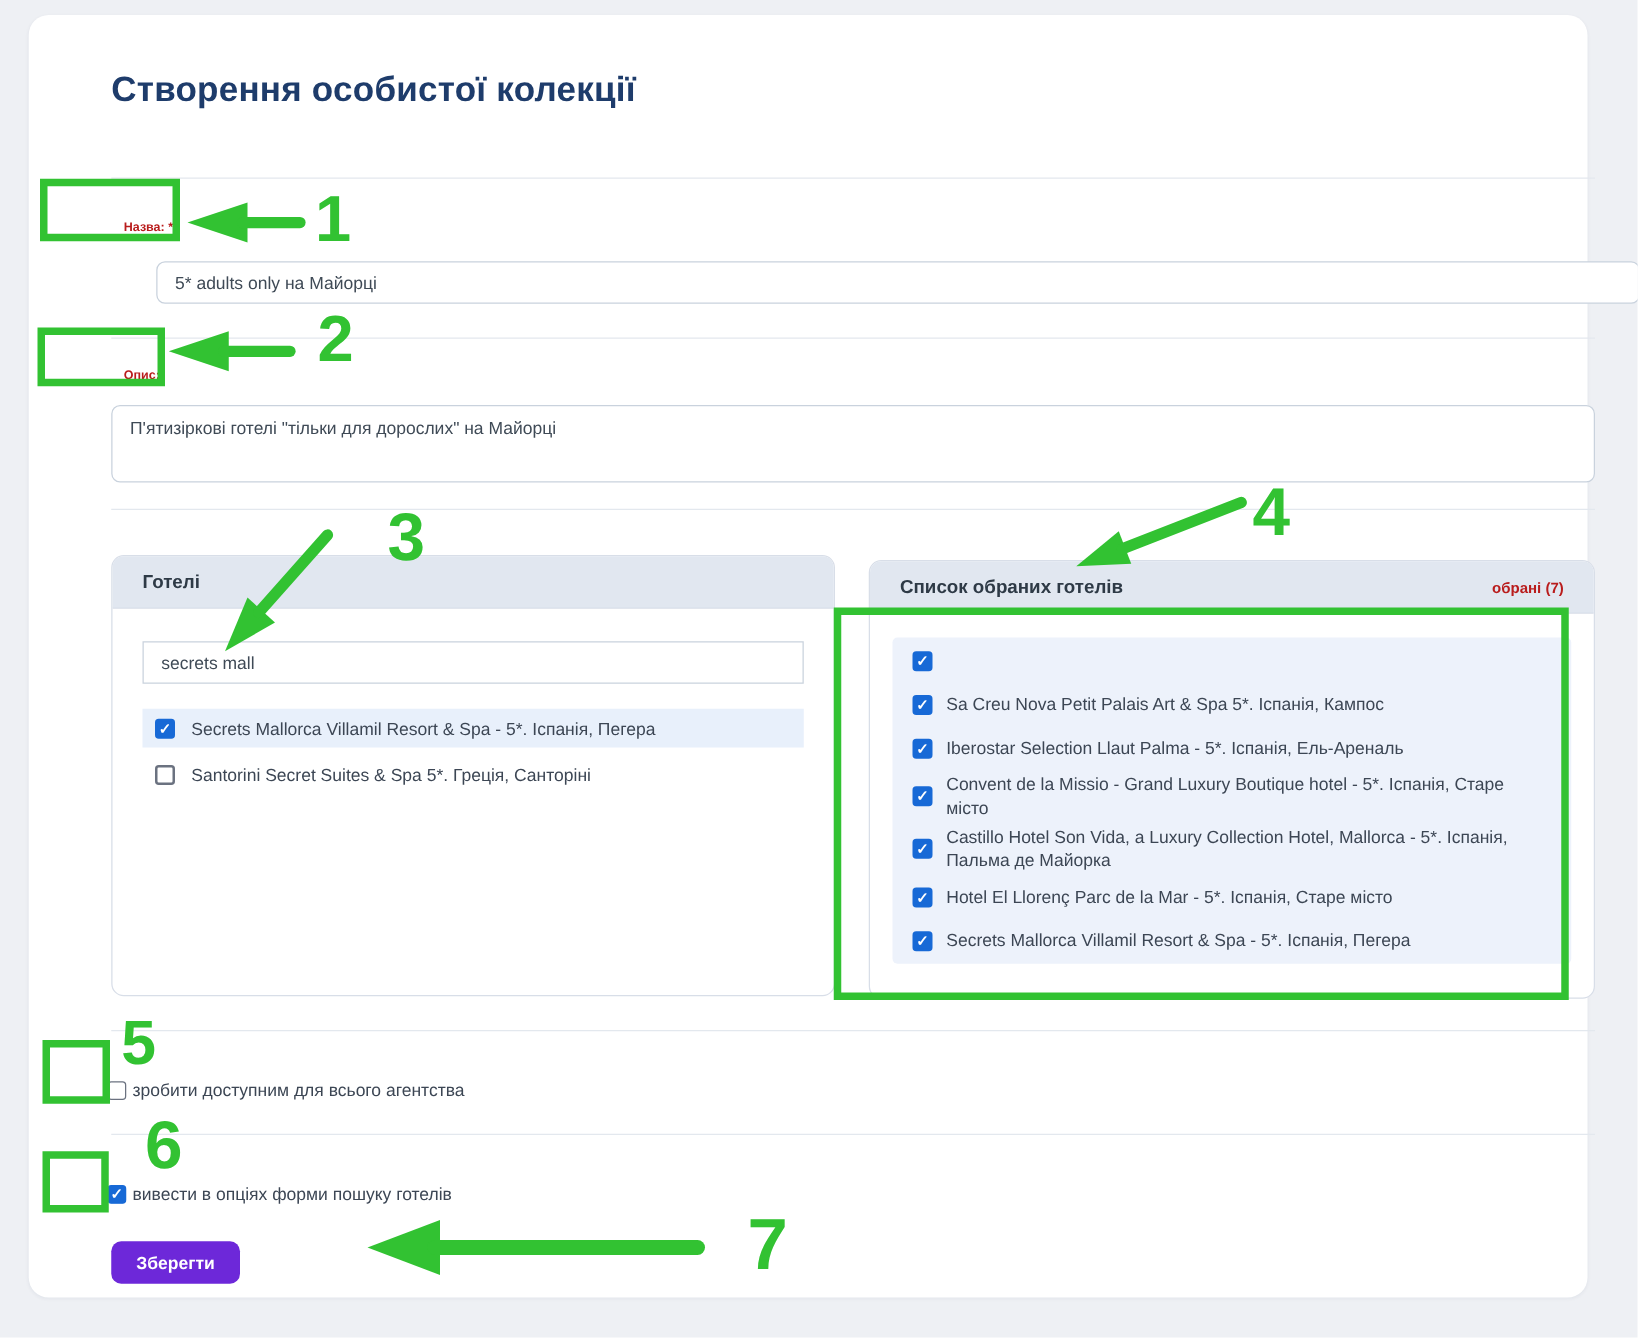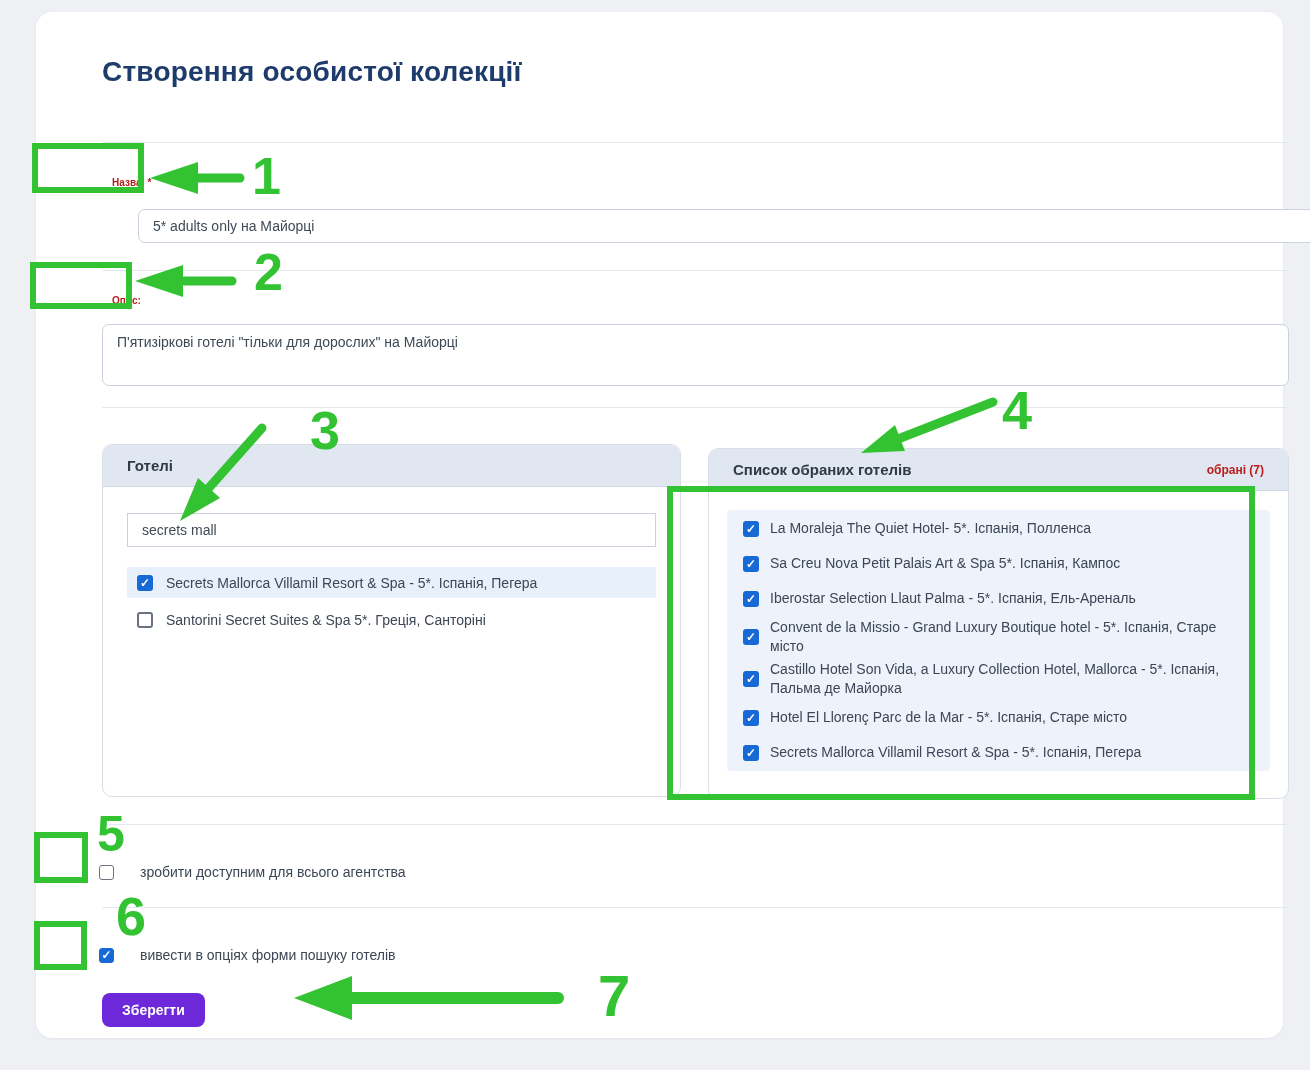--- a/index.html
+++ b/index.html
@@ -5,21 +5,21 @@
   * { box-sizing: border-box; margin: 0; padding: 0; }
   html,body { width:1310px; height:1070px; }
   body {
     font-family: "Liberation Sans", sans-serif;
     background:#eef0f4;
     position:relative;
     overflow:hidden;
     color:#3c4654;
   }
   .card {
-    position:absolute; left:36px; top:12px; width:1247px; height:1026px;
+    position:absolute; left:23px; top:12px; width:1247px; height:1026px;
     background:#fff; border-radius:16px; box-shadow:0 1px 3px rgba(20,40,80,.05);
   }
   .page-title {
     position:absolute; left:66px; top:44px;
     font-size:28px; font-weight:700; color:#1e3c6b; letter-spacing:.2px;
   }
   .divider { position:absolute; left:66px; width:1187px; height:1px; background:#e3e8ee; }
   .d1{top:130px;} .d2{top:258px;} .d3{top:395px;} .d4{top:812px;} .d5{top:895px;}
 
   .field-label { position:absolute; font-size:10px; font-weight:700; color:#b91c1c; }
@@ -79,21 +79,21 @@
   .cb {
     width:16px; height:16px; flex:none;
     border:2px solid #6b7280; border-radius:3px; background:#fff;
     display:inline-flex; align-items:center; justify-content:center; cursor:pointer;
   }
   .cb .tick { display:none; color:#fff; font-size:12px; font-weight:700; line-height:1; }
   .cb.checked { background:#1769d6; border-color:#1769d6; }
   .cb.checked .tick { display:block; }
   .cb.small { width:15px; height:15px; border-width:1.5px; }
 
-  .opt-row { position:absolute; display:flex; align-items:center; gap:26px; font-size:14px; color:#3c4654; }
+  .opt-row { position:absolute; display:flex; align-items:center; gap:5px; font-size:14px; color:#3c4654; }
   .opt-1 { left:63px; top:852px; }
   .opt-2 { left:63px; top:935px; }
 
   .save-btn {
     position:absolute; left:66px; top:981px; height:34px; padding:0 20px;
     background:#6d28d9; border:none; border-radius:8px;
     color:#fff; font-family:"Liberation Sans",sans-serif; font-size:14px; font-weight:700;
     cursor:pointer;
   }
   .ann-box { position:absolute; border:6px solid #32c232; z-index:19; pointer-events:none; }
@@ -157,21 +157,20 @@
   <div class="panel panel-right">
     <div class="panel-header">
       <span class="panel-title">Список обраних готелів</span>
       <span class="panel-count">обрані (7)</span>
     </div>
     <div class="sel-list">
       <div class="sel-row">
         <span class="cb checked">
             <span class="tick">✓</span>
           </span>
-        <span>La Moraleja The Quiet Hotel- 5*. Іспанія, Полленса</span>
       </div>
       <div class="sel-row">
         <span class="cb checked">
             <span class="tick">✓</span>
           </span>
         <span>Sa Creu Nova Petit Palais Art &amp; Spa 5*. Іспанія, Кампос</span>
       </div>
       <div class="sel-row">
         <span class="cb checked">
             <span class="tick">✓</span>

